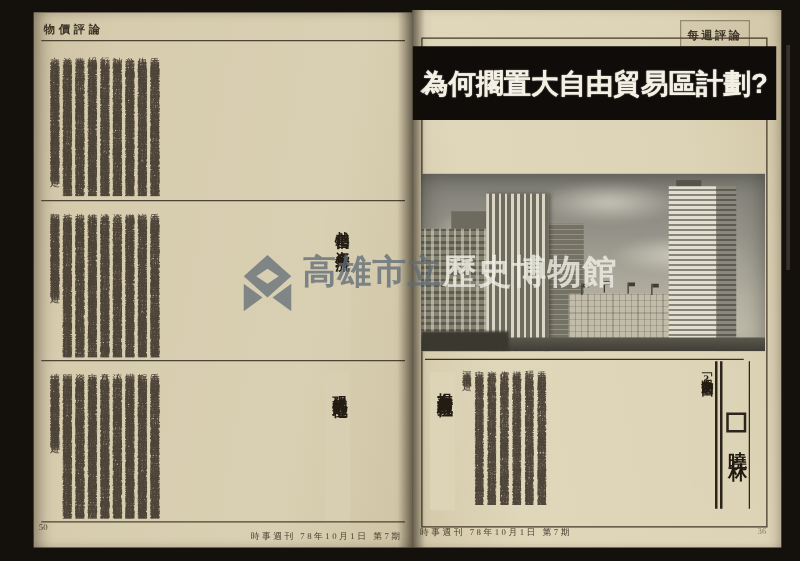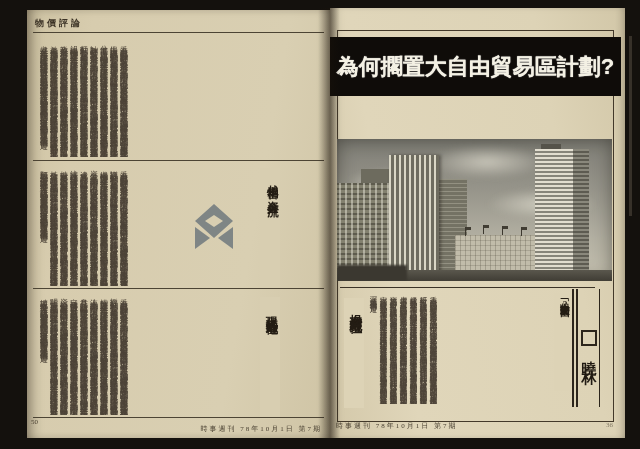--- a/index.html
+++ b/index.html
@@ -109,20 +109,23 @@
       <div class="vfill" style="height:123px;">香港自由貿易區計劃經濟發展工業政府當局資金外流人士認為問題市場大陸中心地位保持安定繁榮投資信心前途影響因素條件國際金融轉口加工出口業務方面表示指出強調希望繼續維持現狀重要基地世界各國之間關係密切相連未來情況變化政策措施實施結果分析研究報告提出建議採取行動配合整體利益考慮長期短期目標達成共識意見分歧討論協商解決辦法尋求支持合作發展方向明確肯定態度立場原則問題處理方式步驟程序進行順利完成任務執行監督檢討改進優點比較衡量得失利弊權衡輕重緩急先後次序安排適當時機成熟條件具備充分準備工作人員組織機構制度建立健全完善法律規章保障權益維護秩序穩定社會經濟環境良好發展前景樂觀預期效果顯著成績表現水準提升進步快速成長幅度增加數量質量兼顧全面整體個別特殊一般普遍現象原因結果影響層面廣泛深遠意義重大價值肯定香港自由貿易區計劃經濟發展工業政府當局資金外流人士認為問題市場大陸中心地位保持安定繁榮投資信心前途影響因素條件國際金融轉口加工出口業務方面表示指出強調希望繼續維持現狀重要基地世界各國之間關係密切相連未來情況變化政策措施實施結果分析研究報告提出建議採取行動配合整體利益考慮長期短期目標達成共識意見分歧討論協商解決辦法尋求支持合作發展方向明確肯定態度立場原則問題處理方式步驟程序進行順利完成任務執行監督檢討改進優點比較衡量得失利弊權衡輕重緩急先後次序安排適當時機成熟條件具備充分準備工作人員組織機構制度建立健全完善法律規章保障權益維護秩序穩定社會經濟環境良好發展前景樂觀預期效果顯著成績表現水準提升進步快速成長幅度增加數量質量兼顧全面整體個別特殊一般普遍現象原因結果影響層面廣泛深遠意義重大價值肯定香港自由貿易區計劃經濟發展工業政府當局資金外流人士認為問題市場大陸中心地位保持安定繁榮投資信心前途影響因素條件國際金融轉口加工出口業務方面表示指出強調希望繼續維持現狀重要基地世界各國之間關係密切相連未來情況變化政策措施實施結果分析研究報告提出建議採取行動配合整體利益考慮長期短期目標達成共識意見分歧討論協商解決辦法尋求支持合作發展方向明確肯定態度立場原則問題處理方式步驟程序進行順利完成任務執行監督檢討改進優點比較衡量得失利弊權衡輕重緩急先後次序安排適當時機成熟條件具備充分準備工作人員組織機構制度建立健全完善法律規章保障權益維護秩序穩定社會經濟環境良好發展前景樂觀預期效果顯著成績表現水準提升進步快速成長幅度增加數量質量兼顧全面整體個別特殊一般普遍現象原因結果影響層面廣泛深遠意義重大價值肯定</div>
     </div>
     <div class="vhead vhead-bg" style="left:233px;top:287px;width:20px;height:112px;font-size:12px;padding-top:10px;letter-spacing:1px;">現代香港的地位</div>
 
     <div class="rule" style="left:6px;top:407px;width:291px;"></div>
     <div class="footer-line" style="left:4px;top:408px;letter-spacing:0;">50</div>
     <div class="footer-line" style="right:8px;top:414px;">時事週刊 78年10月1日 第7期</div>
   </div>
 
   <div class="page page-right">
+    <div class="rp-header">
+      <span class="small-label" style="letter-spacing:2px;">每週評論</span>
+    </div>
 
     <div class="art-box"></div>
 
     <div class="headline-bar">
       <span class="headline-text">為何擱置大自由貿易區計劃?</span>
     </div>
 
     <div class="photo" role="img" aria-label="黑白照片:高樓大廈城市景觀與旗幟">
       <div class="ph cloud" style="left:90px;top:6px;width:120px;height:34px;"></div>
       <div class="ph cloud" style="left:10px;top:30px;width:90px;height:26px;"></div>
@@ -170,16 +173,19 @@
   <div class="right-edge-strip"></div>
 
   <div class="wm">
     <svg class="wm-logo" viewBox="0 0 42 46">
       <polygon points="21,1 40,18 21,35 2,18" fill="#5d6a75"></polygon>
       <polygon points="2,24 17,35 2,46" fill="#5d6a75"></polygon>
       <polygon points="40,24 25,35 40,46" fill="#5d6a75"></polygon>
       <polygon points="21,12 30,18 21,24 12,18" fill="#d8ceb1"></polygon>
     </svg>
     <div class="wm-text">
+      <div class="wm-cjk">
+        <span class="gray">高雄市立</span><span class="lite">歷史博物館</span>
+      </div>
     </div>
   </div>
 
 </div>
 
 </body></html>

